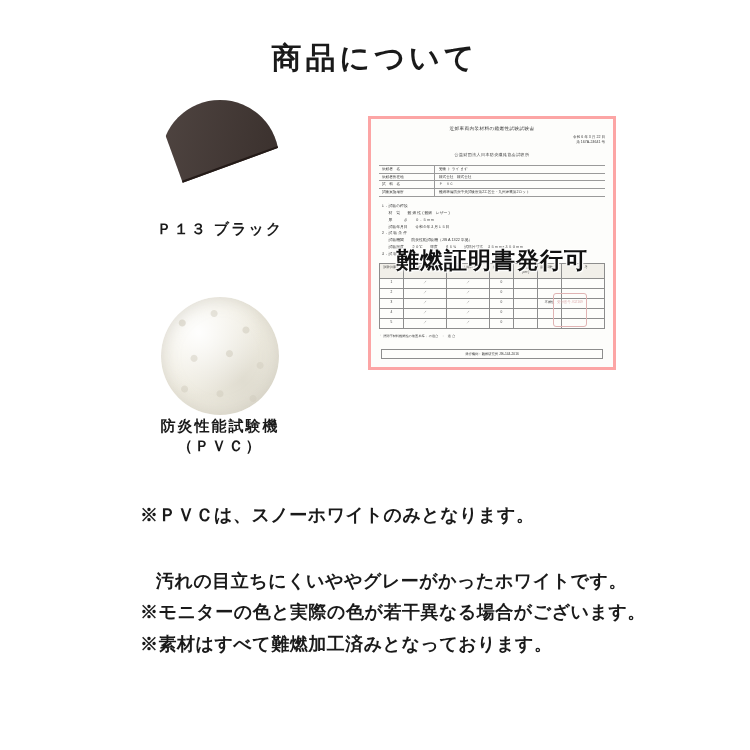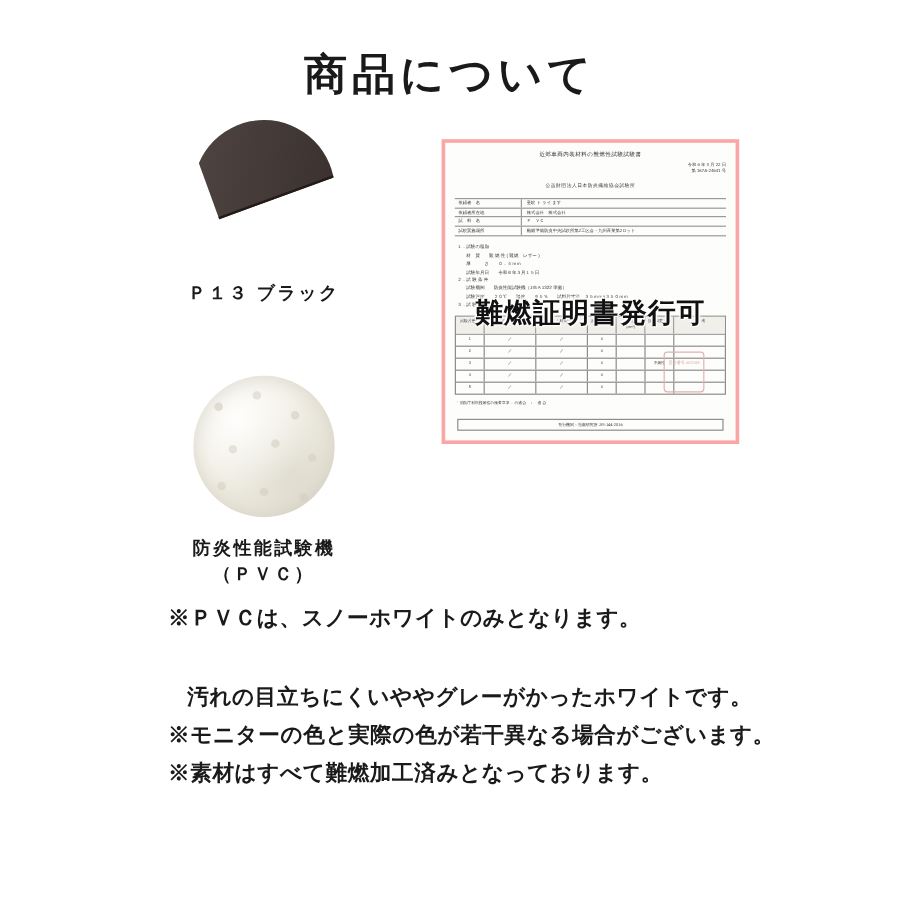--- a/index.html
+++ b/index.html
@@ -20,21 +20,21 @@
     height: 750px;
   }
 
   
   .page-title {
     position: absolute;
     left: 0;
     top: 38px;
     width: 750px;
     text-align: center;
-    font-size: 36px;
+    font-size: 30px;
     font-weight: bold;
     letter-spacing: 4px;
     color: #1a1a1a;
   }
 
   
   .swatch-col {
     position: absolute;
     left: 120px;
     top: 100px;
@@ -99,21 +99,21 @@
       radial-gradient(circle at 45% 14%, rgba(205,200,185,0.45) 0 3px, rgba(0,0,0,0) 4px),
       radial-gradient(circle at 72% 28%, rgba(205,200,185,0.5) 0 3px, rgba(0,0,0,0) 4px),
       radial-gradient(circle at 28% 52%, rgba(205,200,185,0.45) 0 3px, rgba(0,0,0,0) 4px),
       radial-gradient(circle at 58% 48%, rgba(205,200,185,0.5) 0 3px, rgba(0,0,0,0) 4px),
       radial-gradient(circle at 84% 58%, rgba(205,200,185,0.4) 0 3px, rgba(0,0,0,0) 4px),
       radial-gradient(circle at 20% 78%, rgba(205,200,185,0.45) 0 3px, rgba(0,0,0,0) 4px),
       radial-gradient(circle at 50% 82%, rgba(205,200,185,0.45) 0 3px, rgba(0,0,0,0) 4px),
       radial-gradient(circle at 78% 86%, rgba(205,200,185,0.4) 0 3px, rgba(0,0,0,0) 4px);
   }
   .swatch-label {
-    margin-top: 16px;
+    margin-top: 0;
     font-size: 15px;
     font-weight: bold;
     letter-spacing: 2px;
     line-height: 1.5;
     color: #1a1a1a;
   }
   .swatch-sub {
     font-size: 15px;
     font-weight: bold;
     letter-spacing: 2px;

